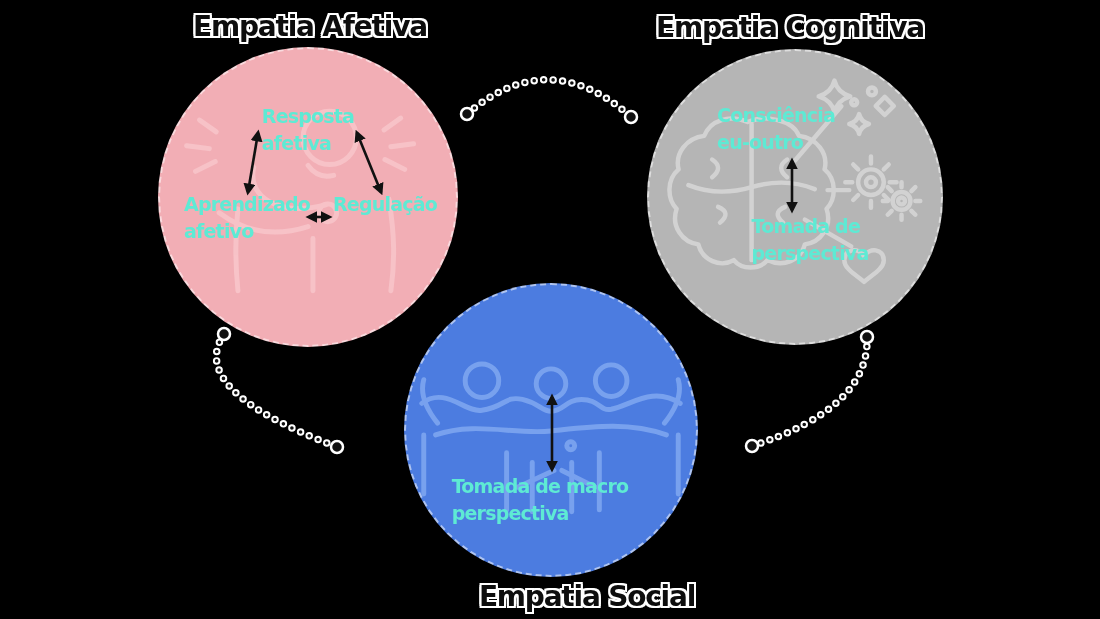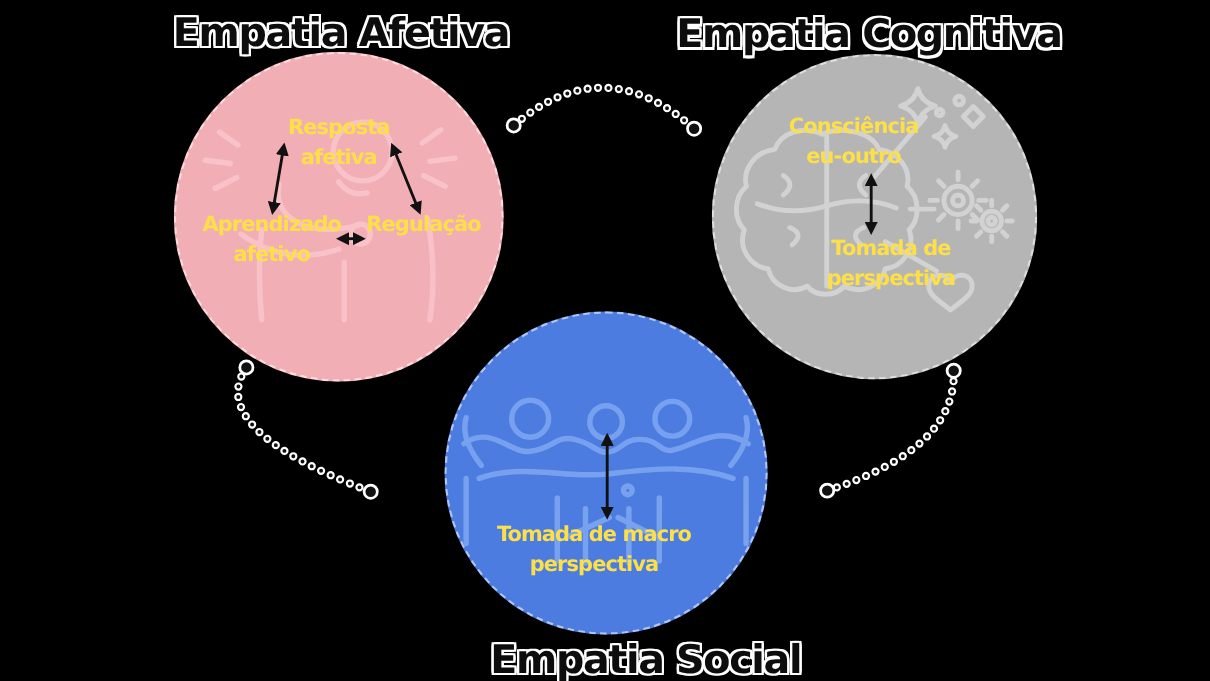--- a/index.html
+++ b/index.html
@@ -11,27 +11,27 @@
     position:absolute;border-radius:50%;box-sizing:border-box;
     border:2px dashed rgba(255,255,255,0.55);
   }
   .circle svg{position:absolute;left:0;top:0;width:100%;height:100%;}
   .circle-affective{left:158px;top:47px;width:300px;height:300px;background:#F2AEB5;}
   .circle-cognitive{left:647px;top:49px;width:296px;height:296px;background:#B5B5B5;}
   .circle-social{left:404px;top:283px;width:294px;height:294px;background:#4C7CE0;}
   .overlay{position:absolute;left:0;top:0;width:1100px;height:619px;pointer-events:none;z-index:3;}
   .big-title{
     position:absolute;transform:translateX(-50%);z-index:4;
-    font-size:36px;font-weight:700;letter-spacing:-1.2px;color:#0d0d0d;white-space:nowrap;
+    font-size:28px;font-weight:700;letter-spacing:-1.2px;color:#0d0d0d;white-space:nowrap;
     text-shadow:-2px -2px 0 #fff,2px -2px 0 #fff,-2px 2px 0 #fff,2px 2px 0 #fff,
                  0 -2px 0 #fff,0 2px 0 #fff,-2px 0 0 #fff,2px 0 0 #fff;
   }
   .node-label{
-    position:absolute;transform:translateX(-50%);z-index:4;text-align:center;
-    font-size:19px;font-weight:700;letter-spacing:-0.8px;line-height:27px;color:#fde047;
+    position:absolute;transform:translateX(-50%);z-index:4;
+    font-size:19px;font-weight:700;letter-spacing:-0.8px;line-height:27px;color:#5eead4;
   }
   .node-label span{display:block;white-space:nowrap;}
   .node-context{line-height:29px;}
   .deco{fill:none;stroke-linecap:round;stroke-linejoin:round;}
 </style>
 </head>
 <body>
 
 <div class="stage">
 

